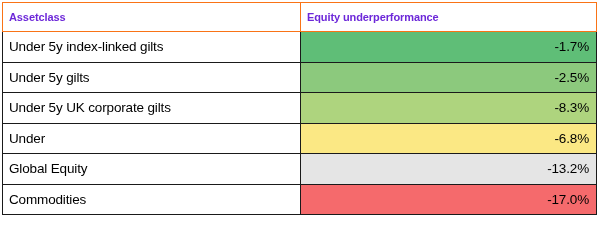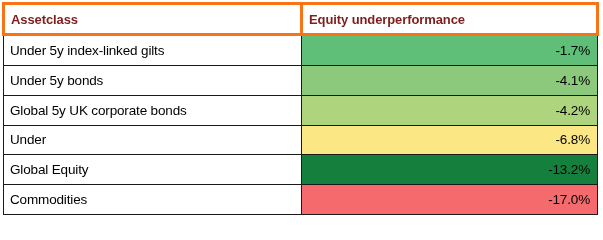--- a/index.html
+++ b/index.html
@@ -28,24 +28,24 @@
     width: 594px;
     height: 213px;
   }
 
   table.data-table col.col-asset { width: 298px; }
   table.data-table col.col-value { width: 296px; }
 
   thead th {
     height: 28px;
     background: #ffffff;
-    border: 3px solid #f97316;
-    font-size: 13px;
+    border: 1px solid #f97316;
+    font-size: 11px;
     font-weight: bold;
-    color: #7f1d1d;
+    color: #6d28d9;
     text-align: left;
     padding: 0 0 0 6px;
     vertical-align: middle;
     white-space: nowrap;
     letter-spacing: -0.1px;
   }
 
   thead th.header-value {
     border-left: 1px solid #1a1a1a;
   }
@@ -86,34 +86,34 @@
         <th class="header-asset">Assetclass</th>
         <th class="header-value">Equity underperformance</th>
       </tr>
     </thead>
     <tbody>
       <tr>
         <td class="cell-asset">Under 5y index-linked gilts</td>
         <td class="cell-value" style="background-color: rgb(95, 190, 119);">-1.7%</td>
       </tr>
       <tr>
-        <td class="cell-asset">Under 5y bonds</td>
-        <td class="cell-value" style="background-color: rgb(140, 201, 125);">-4.1%</td>
+        <td class="cell-asset">Under 5y gilts</td>
+        <td class="cell-value" style="background-color: rgb(140, 201, 125);">-2.5%</td>
       </tr>
       <tr>
-        <td class="cell-asset">Global 5y UK corporate bonds</td>
-        <td class="cell-value" style="background-color: rgb(174, 212, 126);">-4.2%</td>
+        <td class="cell-asset">Under 5y UK corporate gilts</td>
+        <td class="cell-value" style="background-color: rgb(174, 212, 126);">-8.3%</td>
       </tr>
       <tr>
         <td class="cell-asset">Under</td>
         <td class="cell-value" style="background-color: rgb(251, 232, 132);">-6.8%</td>
       </tr>
       <tr>
         <td class="cell-asset">Global Equity</td>
-        <td class="cell-value" style="background-color: #15803d;">-13.2%</td>
+        <td class="cell-value" style="background-color: #e5e5e5;">-13.2%</td>
       </tr>
       <tr>
         <td class="cell-asset">Commodities</td>
         <td class="cell-value" style="background-color: rgb(245, 106, 108);">-17.0%</td>
       </tr>
     </tbody>
   </table>
 </div>
 
 </body></html>

